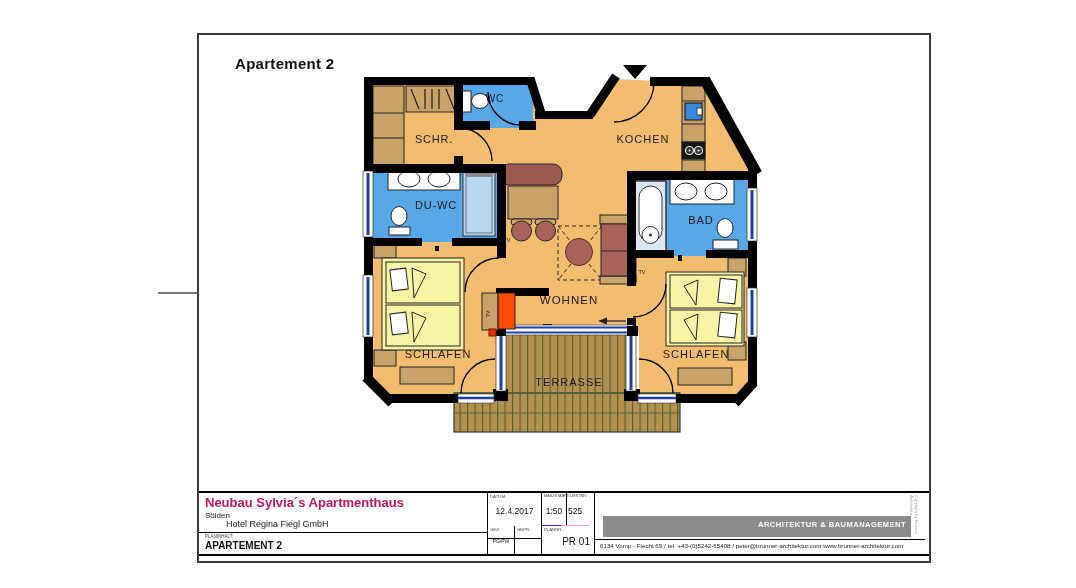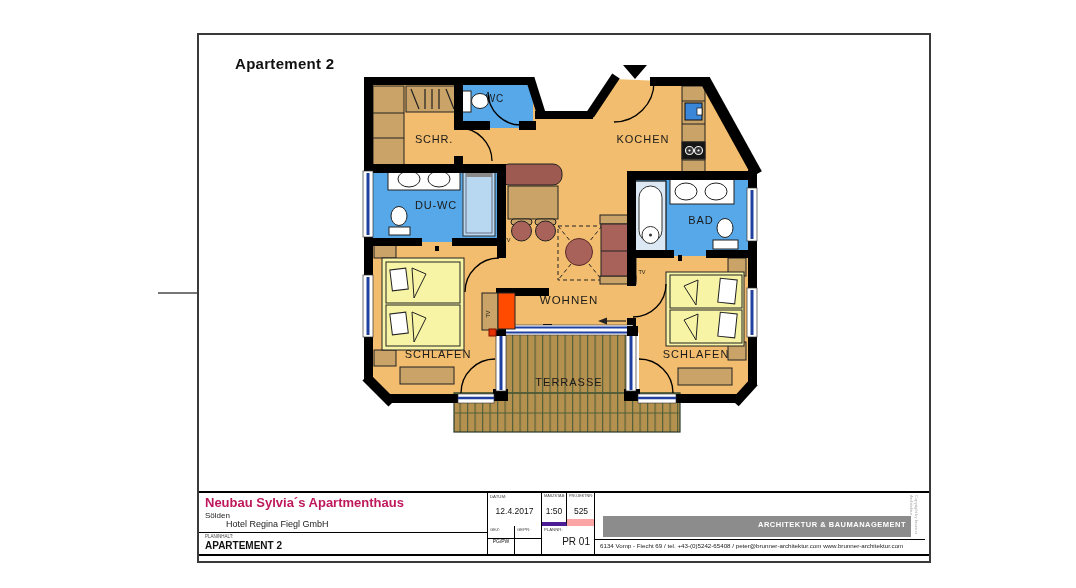--- a/index.html
+++ b/index.html
@@ -15,22 +15,22 @@
   .tb-location{position:absolute;left:6px;top:18px;font-size:8px;color:#222;}
   .tb-client{position:absolute;left:6px;top:26px;font-size:9px;color:#222;padding-left:21px;}
   .tb-rule{position:absolute;left:0;top:39px;width:288px;height:1px;background:#000;}
   .tb-planinhalt{position:absolute;left:6px;top:41px;font-size:4.5px;color:#444;}
   .tb-plancontent{position:absolute;left:6px;top:47px;font-size:10px;font-weight:bold;color:#111;}
   .tb-mid{position:absolute;left:288px;top:0;width:107px;height:61px;border-left:1px solid #000;box-sizing:border-box;}
   .cell{position:absolute;box-sizing:border-box;}
   .cell .lbl{position:absolute;left:2px;top:1px;font-size:4.3px;color:#444;white-space:nowrap;}
   .cell .val{position:absolute;left:0;right:0;top:13px;text-align:center;font-size:8.5px;color:#111;}
   .c-datum{left:0;top:0;width:54px;height:46px;border-right:1px solid #000;border-bottom:1px solid #000;}
-  .c-masz{left:54px;top:0;width:25px;height:33px;border-right:1px solid #000;border-bottom:4px solid #4c1d95;}
-  .c-proj{left:79px;top:0;width:28px;height:33px;border-bottom:7px solid #fca5a5;}
+  .c-masz{left:54px;top:0;width:25px;height:33px;border-right:1px solid #000;border-bottom:1px solid #4c1d95;}
+  .c-proj{left:73px;top:0;width:28px;height:33px;border-bottom:1px solid #fca5a5;}
   .c-gez{left:0;top:33px;width:27px;height:28px;border-right:1px solid #000;}
   .c-gepr{left:27px;top:33px;width:27px;height:28px;border-right:1px solid #000;}
   .c-plannr{left:54px;top:33px;width:53px;height:28px;}
   .c-gez .val{font-size:5px;top:12px;}
   .c-plannr .val{font-size:10px;top:10px;text-align:right;padding-right:5px;}
   .tb-logo{position:absolute;left:395px;top:0;width:335px;height:61px;border-left:1px solid #000;}
   .logo-band{position:absolute;left:8px;top:23px;width:308px;height:21px;background:#8C8C8C;}
   .logo-box{position:absolute;left:16px;top:6px;width:162px;height:32px;background:#fff;border-radius:16px;text-align:center;}
   .logo-brand{font-size:27px;line-height:30px;font-weight:bold;font-style:italic;color:#8C2026;letter-spacing:1px;}
   .logo-tag{position:absolute;left:163px;top:27px;width:150px;font-size:7.5px;font-weight:bold;color:#fff;letter-spacing:.5px;white-space:nowrap;}

